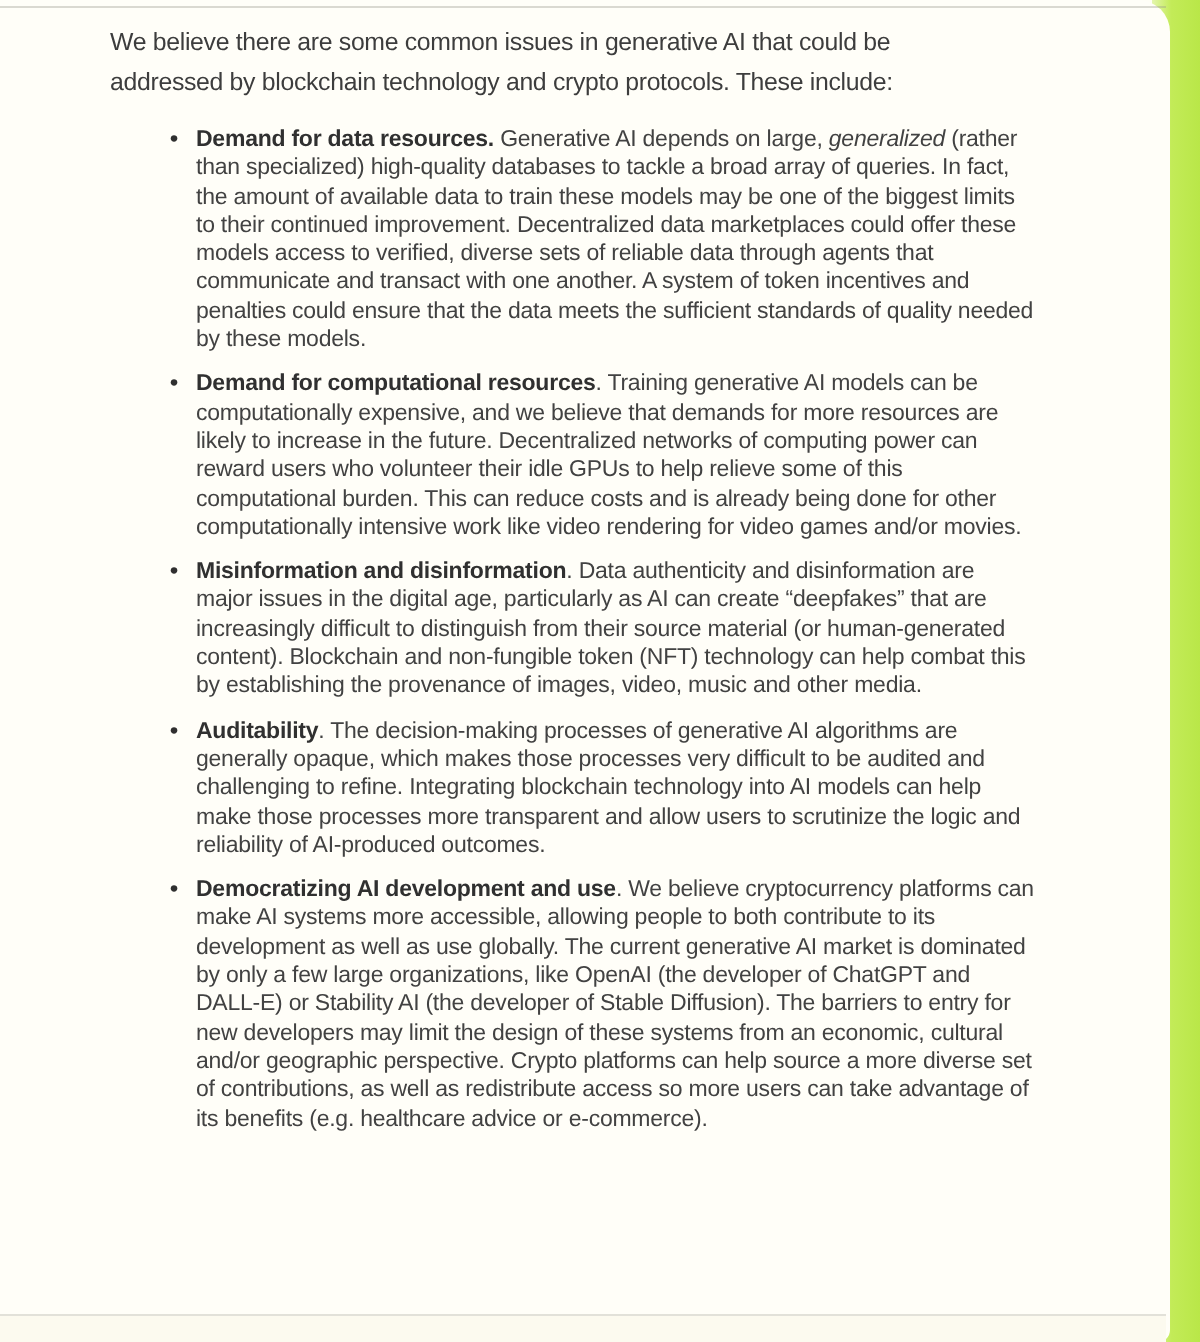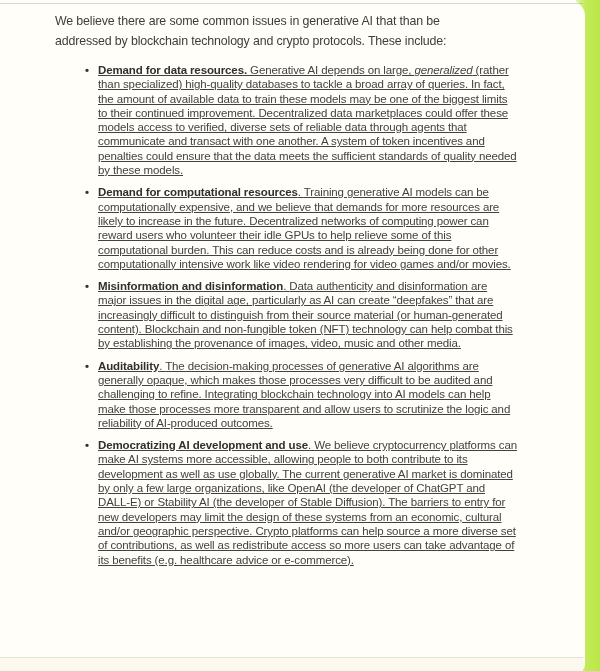--- a/index.html
+++ b/index.html
@@ -63,21 +63,20 @@
     color: #3d3d3d;
   }
   .bullets {
     margin: 12px 0 0 0;
     padding: 0 68px 0 98px;
     list-style: none;
     font-size: 11.5px;
     line-height: 14.3px;
     letter-spacing: -0.12px;
     color: #424242;
-    text-decoration: underline;
   }
   .bullets li {
     position: relative;
     margin-bottom: 8px;
   }
   .bullets li::before {
     content: "\2022";
     position: absolute;
     left: -13px;
     top: 0;
@@ -92,21 +91,21 @@
     font-style: italic;
   }
 </style>
 </head>
 <body>
 
 <div class="photo">
   <div class="accent-stripe"></div>
   <div class="card">
     <div class="hairline top"></div>
-    <p class="intro">We believe there are some common issues in generative AI that than be addressed by blockchain technology and crypto protocols. These include:</p>
+    <p class="intro">We believe there are some common issues in generative AI that could be addressed by blockchain technology and crypto protocols. These include:</p>
     <ul class="bullets">
       <li><span class="bullet-title">Demand for data resources.</span><span> </span><span>Generative AI depends on large, </span><em>generalized</em><span> (rather than specialized) high-quality databases to tackle a broad array of queries. In fact, the amount of available data to train these models may be one of the biggest limits to their continued improvement. Decentralized data marketplaces could offer these models access to verified, diverse sets of reliable data through agents that communicate and transact with one another. A system of token incentives and penalties could ensure that the data meets the sufficient standards of quality needed by these models.</span></li>
       <li><span class="bullet-title">Demand for computational resources</span><span>. </span><span></span><em></em><span>Training generative AI models can be computationally expensive, and we believe that demands for more resources are likely to increase in the future. Decentralized networks of computing power can reward users who volunteer their idle GPUs to help relieve some of this computational burden. This can reduce costs and is already being done for other computationally intensive work like video rendering for video games and/or movies.</span></li>
       <li><span class="bullet-title">Misinformation and disinformation</span><span>. </span><span></span><em></em><span>Data authenticity and disinformation are major issues in the digital age, particularly as AI can create “deepfakes” that are increasingly difficult to distinguish from their source material (or human-generated content). Blockchain and non-fungible token (NFT) technology can help combat this by establishing the provenance of images, video, music and other media.</span></li>
       <li><span class="bullet-title">Auditability</span><span>. </span><span></span><em></em><span>The decision-making processes of generative AI algorithms are generally opaque, which makes those processes very difficult to be audited and challenging to refine. Integrating blockchain technology into AI models can help make those processes more transparent and allow users to scrutinize the logic and reliability of AI-produced outcomes.</span></li>
       <li><span class="bullet-title">Democratizing AI development and use</span><span>. </span><span></span><em></em><span>We believe cryptocurrency platforms can make AI systems more accessible, allowing people to both contribute to its development as well as use globally. The current generative AI market is dominated by only a few large organizations, like OpenAI (the developer of ChatGPT and DALL-E) or Stability AI (the developer of Stable Diffusion). The barriers to entry for new developers may limit the design of these systems from an economic, cultural and/or geographic perspective. Crypto platforms can help source a more diverse set of contributions, as well as redistribute access so more users can take advantage of its benefits (e.g. healthcare advice or e-commerce).</span></li>
     </ul>
     <div class="hairline bottom"></div>
     <div class="footer-strip"></div>
   </div>

